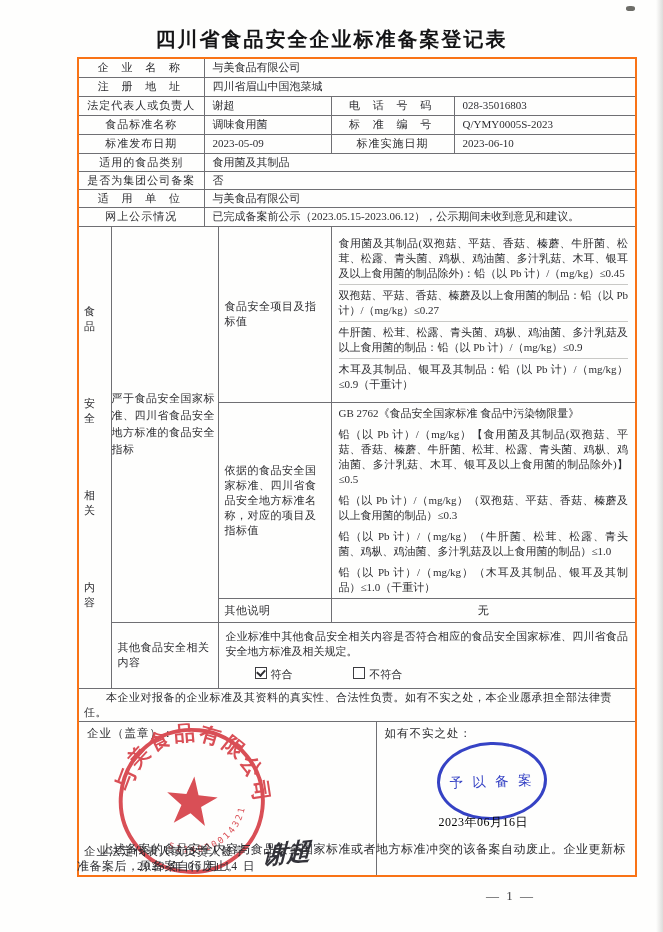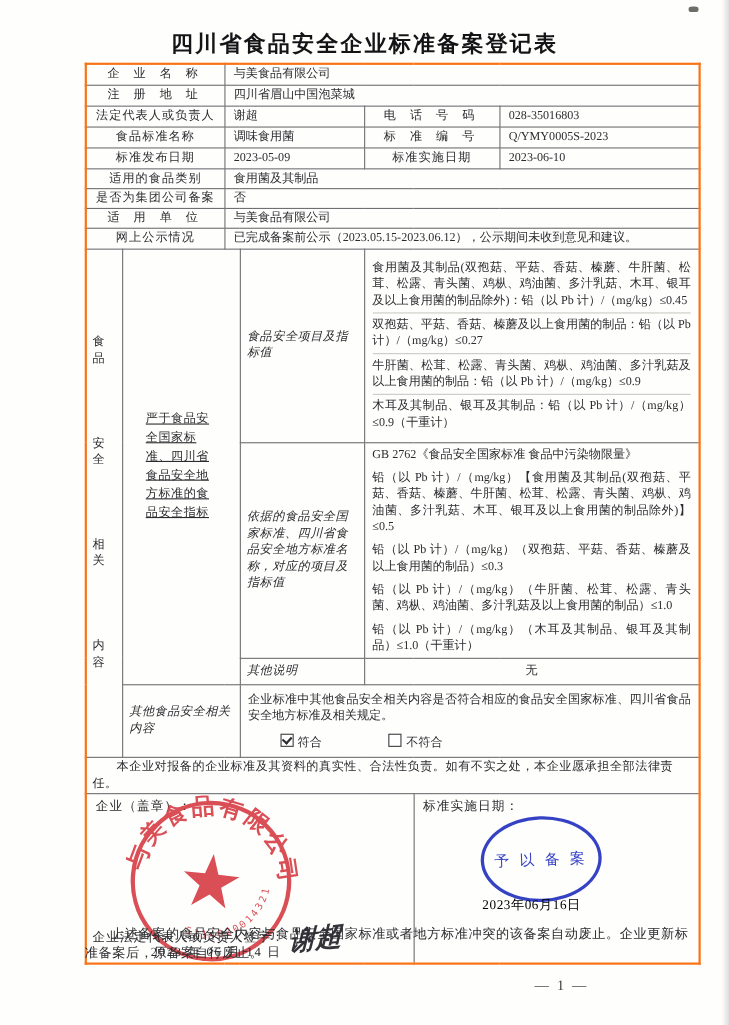--- a/index.html
+++ b/index.html
@@ -14,22 +14,22 @@
   table.form{position:absolute;left:77px;top:57px;width:558px;border-collapse:collapse;table-layout:fixed;
         border:2px solid #f97316;}
   td{border:1px solid #6f6f73;padding:1px 5px;font-size:11px;line-height:15px;vertical-align:middle;
      overflow:hidden;}
   td.lbl{text-align:center;letter-spacing:1px;}
   td.wlbl{text-align:center;letter-spacing:5px;}
   td.val{text-align:left;padding-left:8px;}
   td.content{padding:0 7px;text-align:justify;}
   td.content p{margin:0;padding:3px 0;}
   td.content p.sep{border-top:1px solid #c9c9c6;}
-  td.sublbl{text-align:left;padding:2px 6px;letter-spacing:0.5px;font-style:italic;}
-  td.strictlbl{text-align:left;padding:2px 21px;letter-spacing:0.5px;line-height:17px;text-decoration:underline;}
+  td.sublbl{text-align:left;padding:2px 6px;letter-spacing:0.5px;}
+  td.strictlbl{text-align:left;padding:2px 0;letter-spacing:0.5px;line-height:17px;}
   .vwrap{height:430px;display:flex;flex-direction:column;justify-content:space-evenly;align-items:center;}
   .vwrap span{display:block;letter-spacing:2px;}
   td.center{text-align:center;}
   .crit{margin:0;padding:2px 0;}
   .chkrow{margin-top:5px;padding-bottom:2px;margin-left:29px;}
   .chk2{margin-left:58px;}
   .box{display:inline-block;width:10px;height:10px;border:1px solid #3c3c40;margin-right:4px;
        vertical-align:-1px;position:relative;background:#fff;}
   .box.checked::after{content:"";position:absolute;left:1px;top:1px;width:6px;height:4px;
        border-left:2px solid #2f2f33;border-bottom:2px solid #2f2f33;transform:rotate(-48deg);}
@@ -177,21 +177,21 @@
           <polygon class="sealstar" points="80,53 86.2,71.5 105.7,71.7 90,83.2 95.9,101.8 80,90.5 64.1,101.8 70,83.2 54.3,71.7 73.8,71.5"></polygon>
           <text class="sealname"><textPath href="#arcName" startOffset="50%" text-anchor="middle">与美食品有限公司</textPath></text>
           <text class="sealnum"><textPath href="#arcNum" startOffset="50%" text-anchor="middle">5114020014321</textPath></text>
         </svg>
         <div class="signrow">
           <span class="celllabel">企业法定代表人或负责人签字：</span><span class="handsign">谢超</span>
         </div>
         <div class="signdate">2023 年 06 月 14 日</div>
       </td>
       <td colspan="2" class="regcell">
-        <div class="celllabel">标准实施日期：</div>
+        <div class="celllabel">如有不实之处：</div>
         <div class="bluestamp">
           <span>予 以 备 案</span>
         </div>
         <div class="regdate">2023年06月16日</div>
       </td>
     </tr>
   </tbody>
     </table>
 
   <p class="footnote">上述备案的食品安全内容与食品安全国家标准或者地方标准冲突的该备案自动废止。企业更新标准备案后，原备案自行废止。</p>

